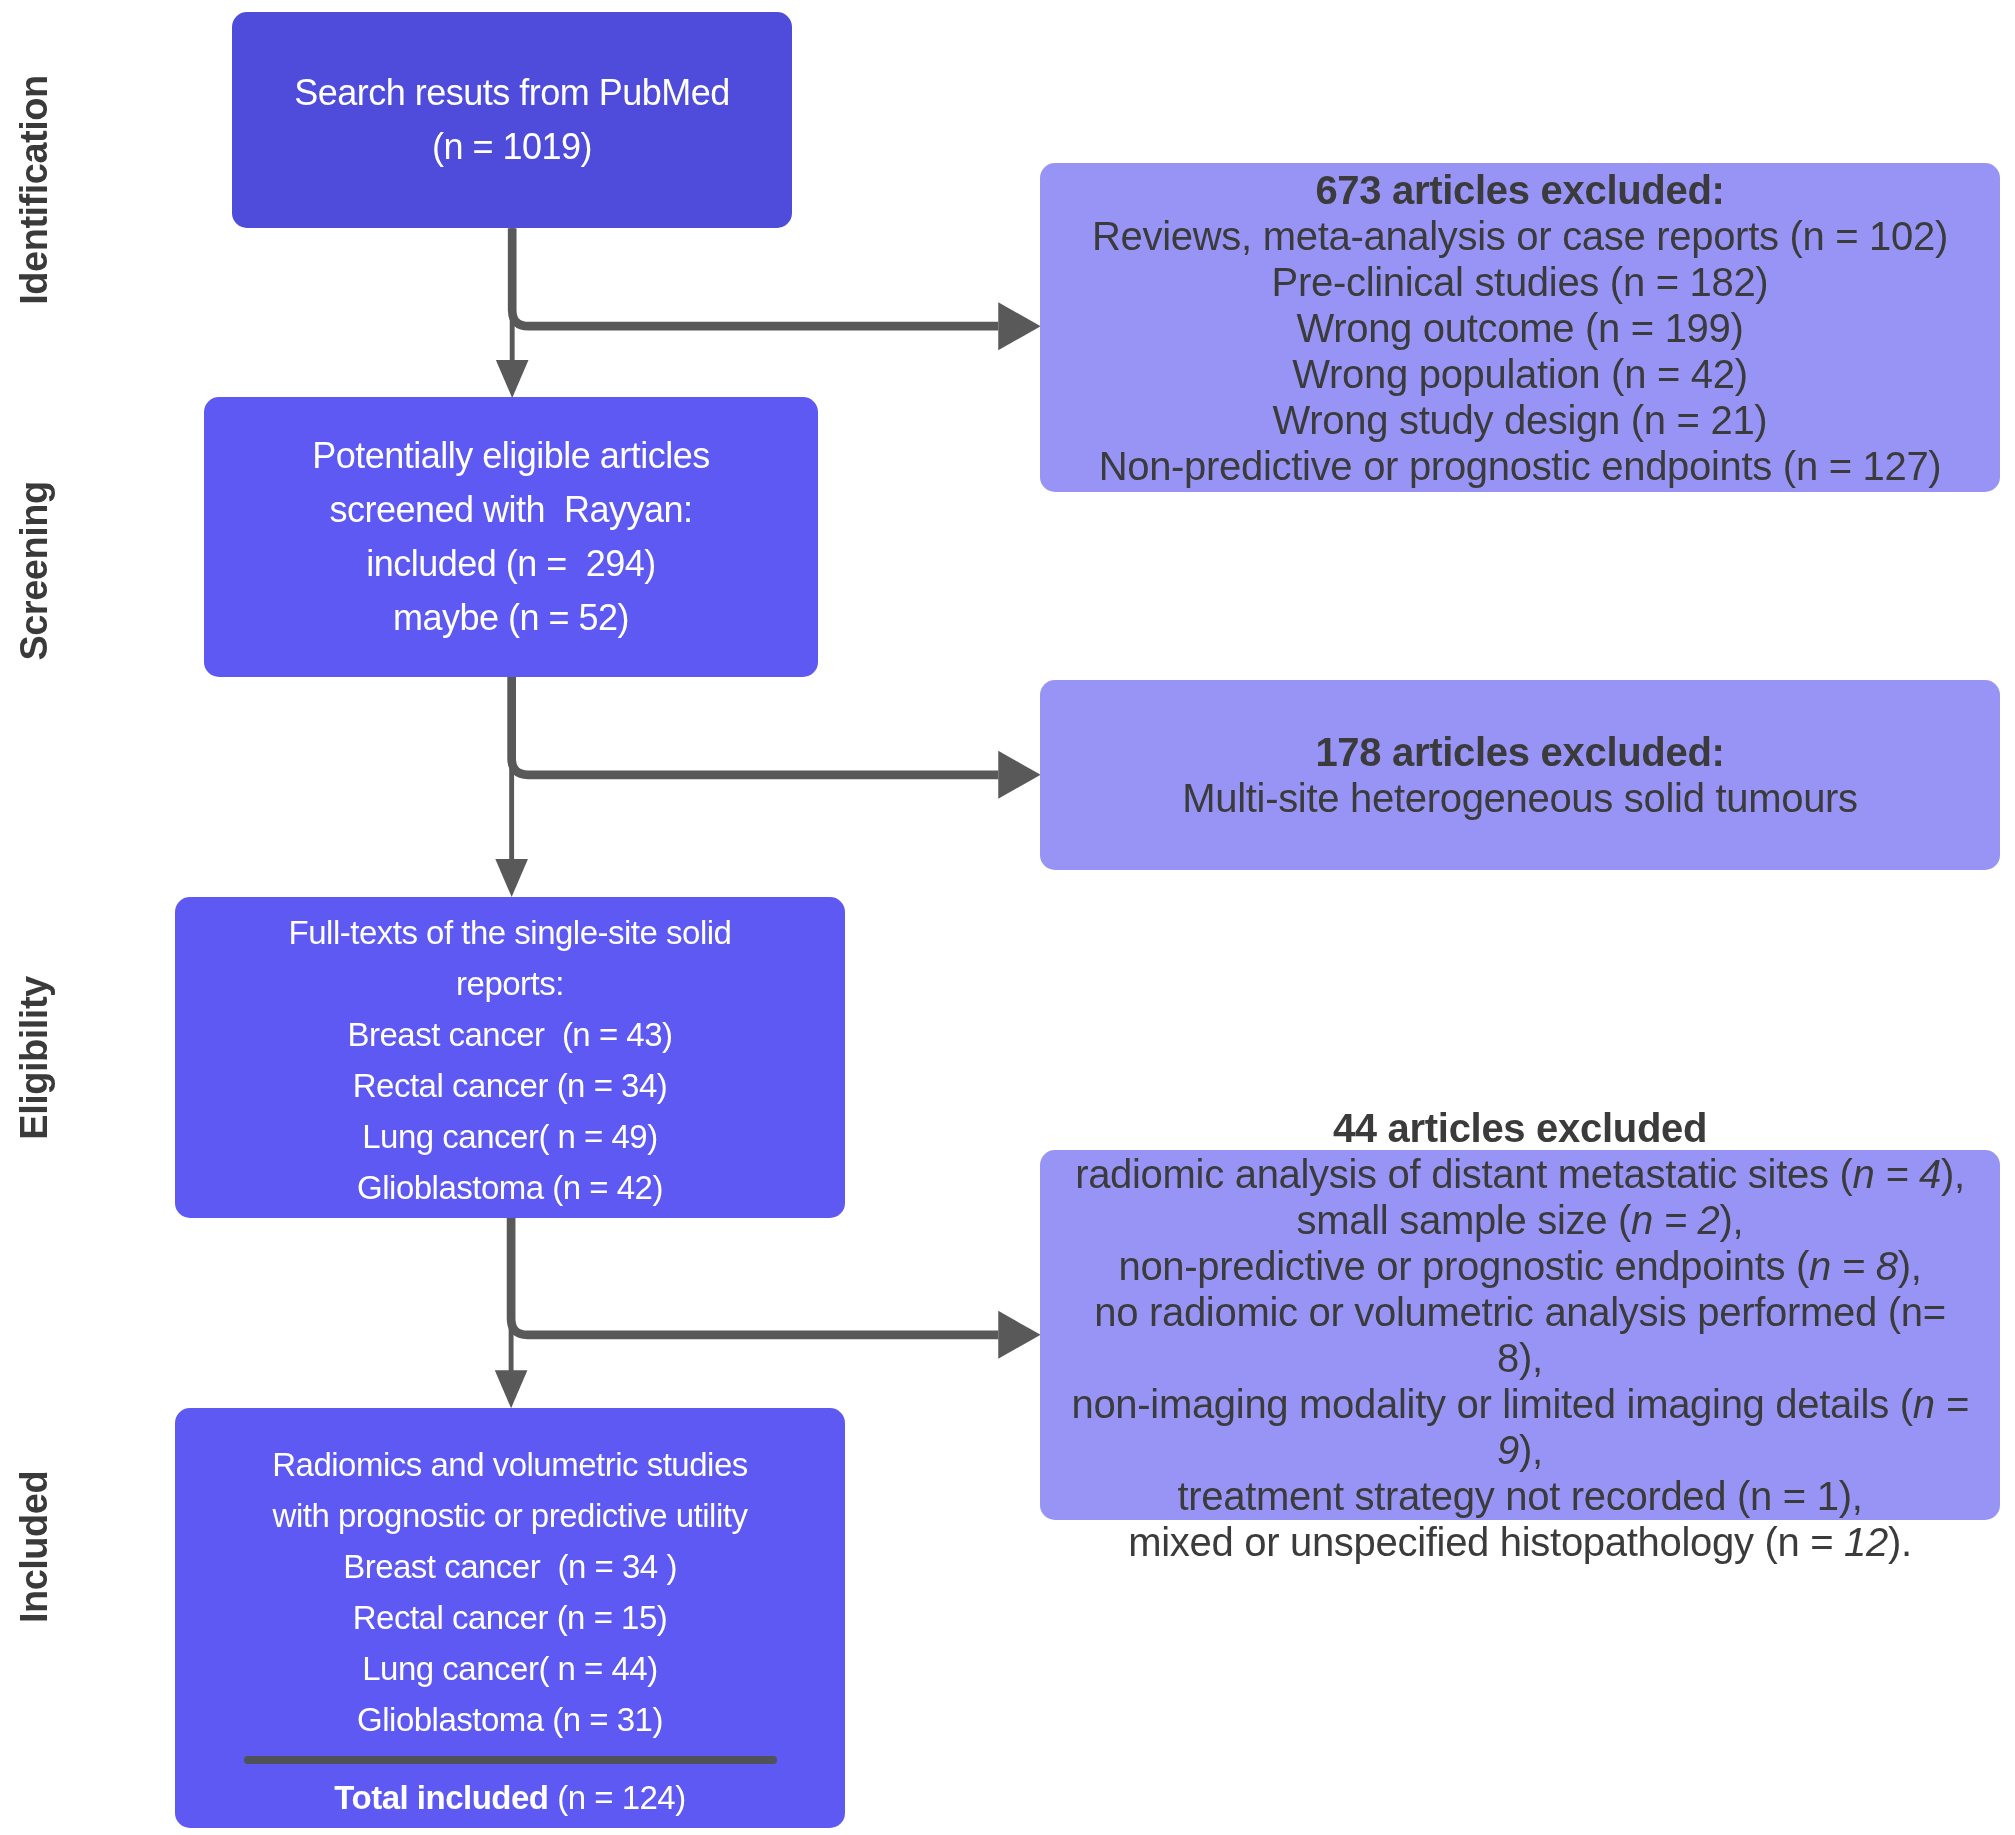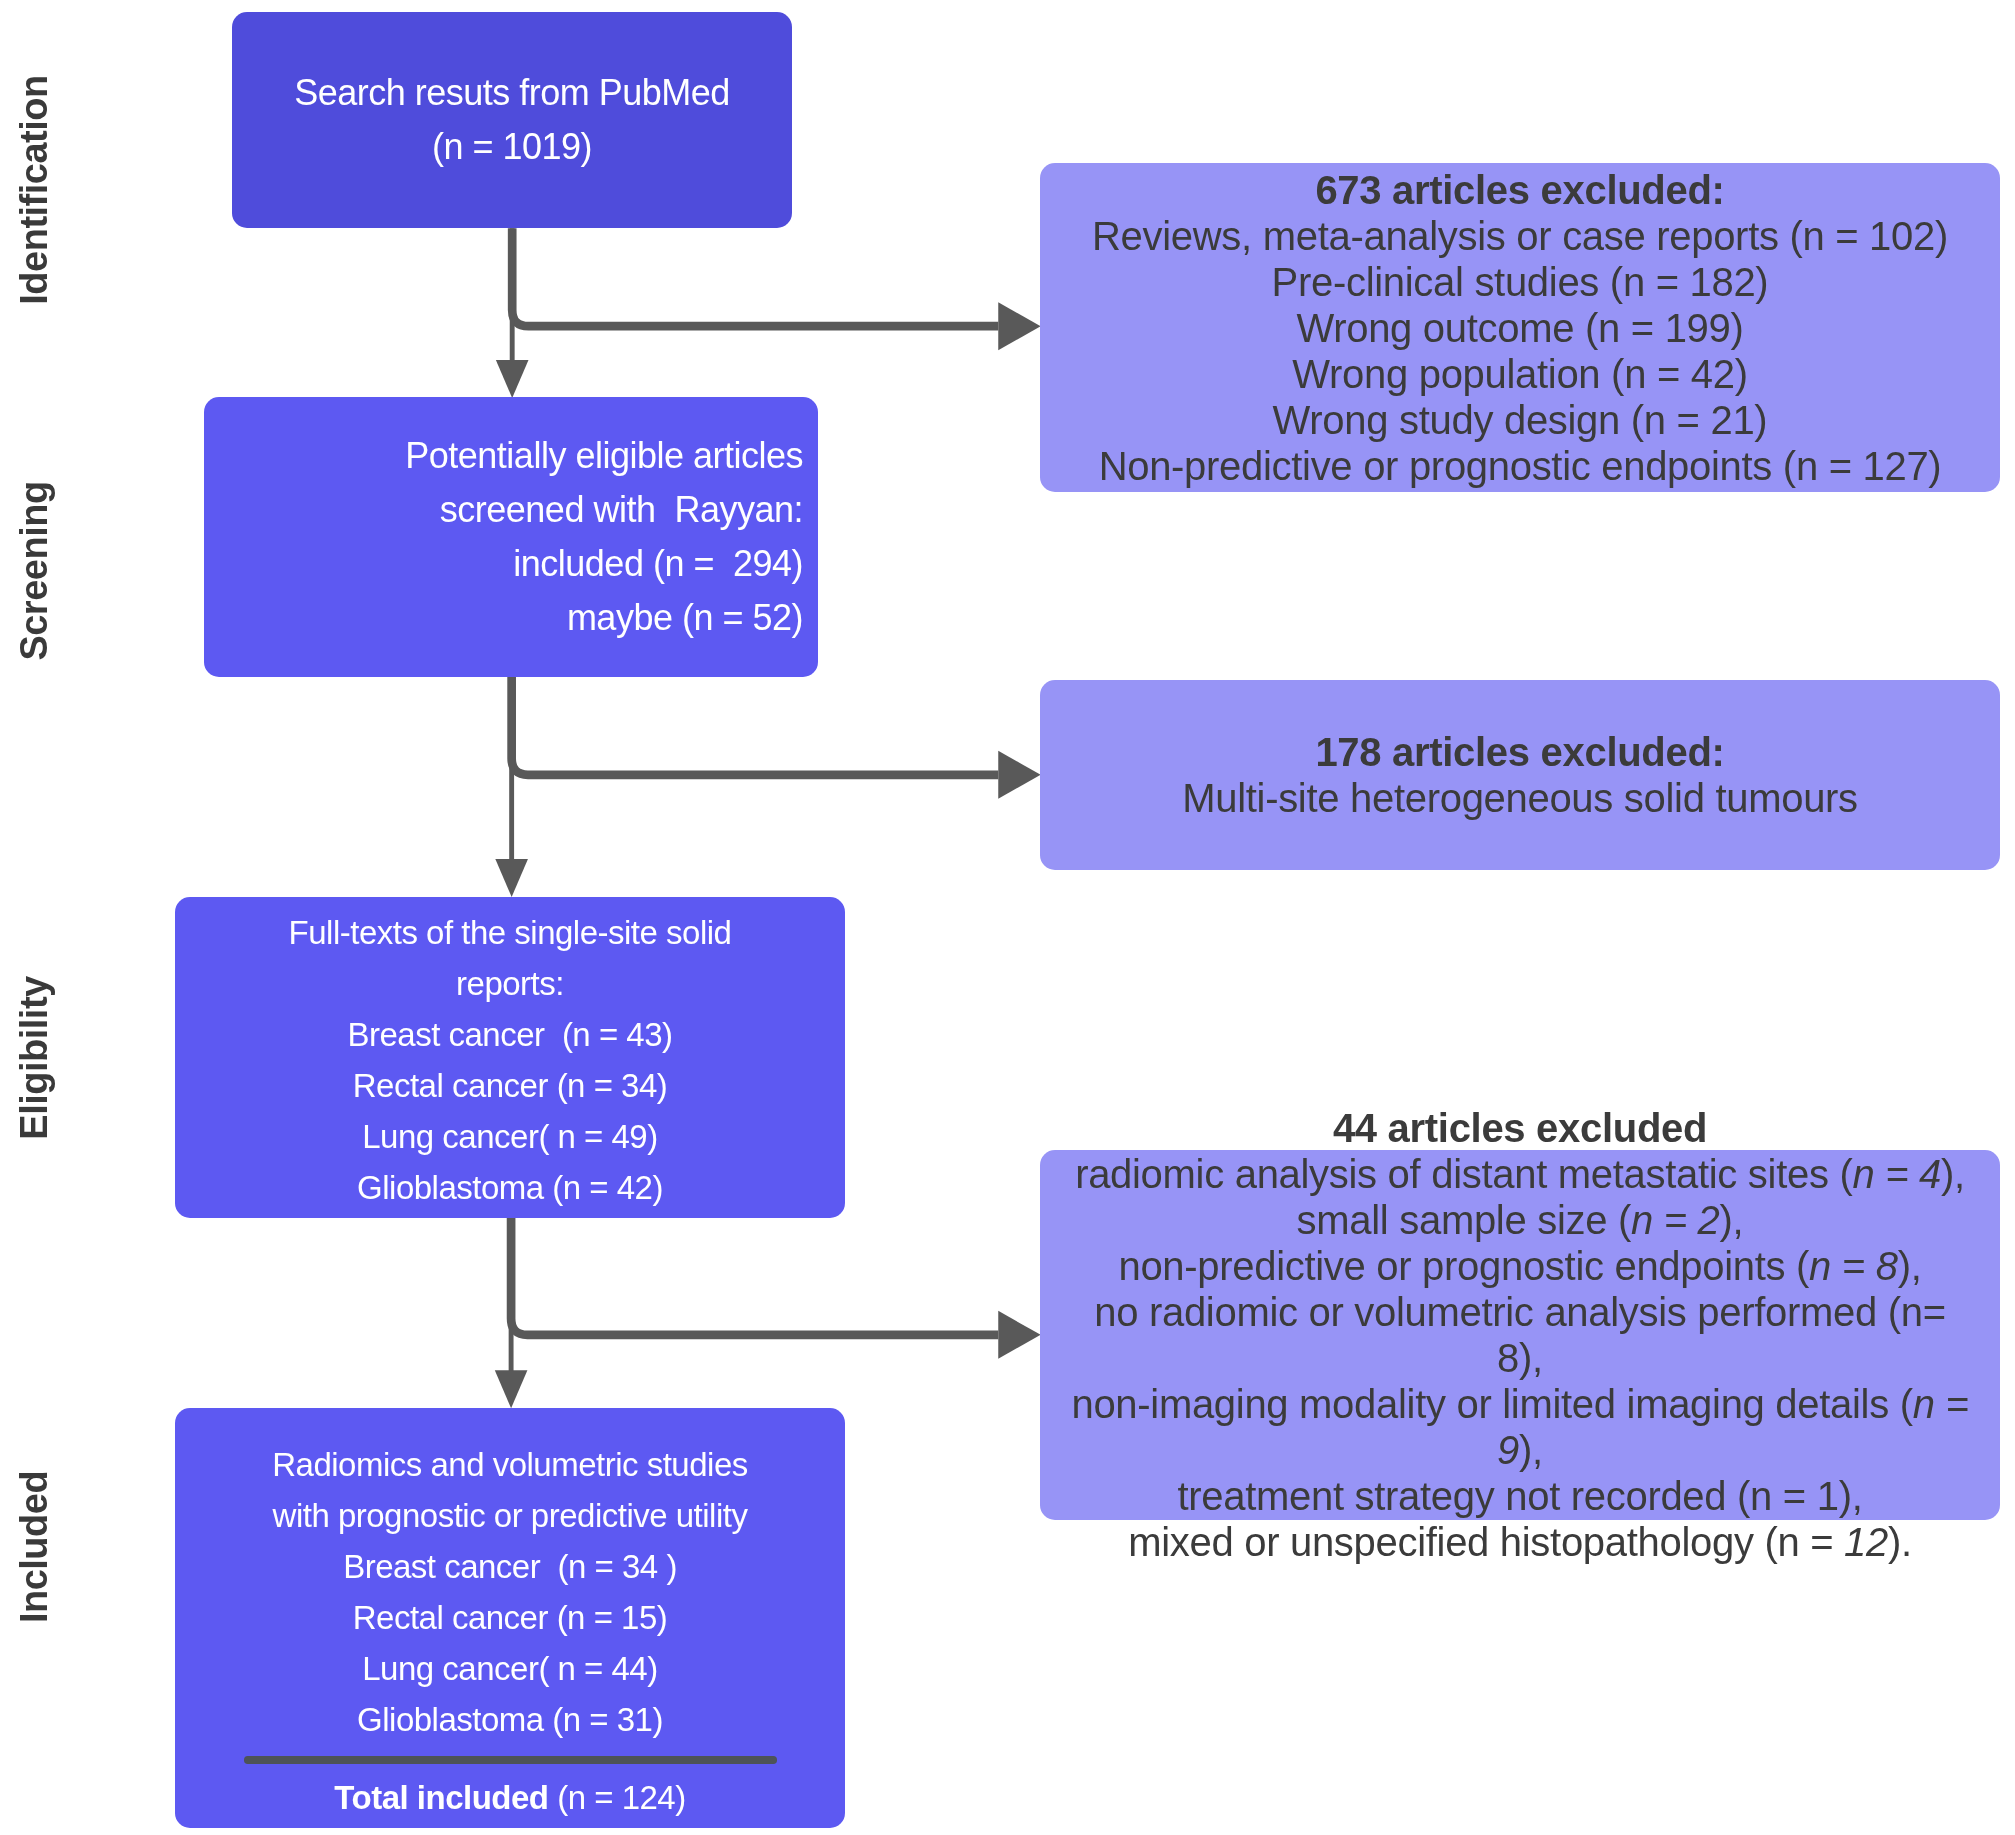--- a/index.html
+++ b/index.html
@@ -68,21 +68,21 @@
   <div class="stage-label" style="left:34px; top:190px;">Identification</div>
   <div class="stage-label" style="left:34px; top:571px;">Screening</div>
   <div class="stage-label" style="left:34px; top:1058px;">Eligibility</div>
   <div class="stage-label" style="left:34px; top:1547px;">Included</div>
 
   <div class="box main first" style="left:232px; top:12px; width:560px; height:216px;">
     <div class="line">Search resuts from PubMed</div>
     <div class="line">(n = 1019)</div>
   </div>
 
-  <div class="box main" style="left:204px; top:397px; width:614px; height:280px;align-items:flex-end;">
+  <div class="box main" style="left:204px; top:397px; width:614px; height:280px;">
     <div class="line">Potentially eligible articles</div>
     <div class="line">screened with  Rayyan:</div>
     <div class="line">included (n =  294)</div>
     <div class="line">maybe (n = 52)</div>
   </div>
 
   <div class="box main small" style="left:175px; top:897px; width:670px; height:321px;">
     <div class="line">Full-texts of the single-site solid</div>
     <div class="line">reports:</div>
     <div class="line">Breast cancer  (n = 43)</div>

